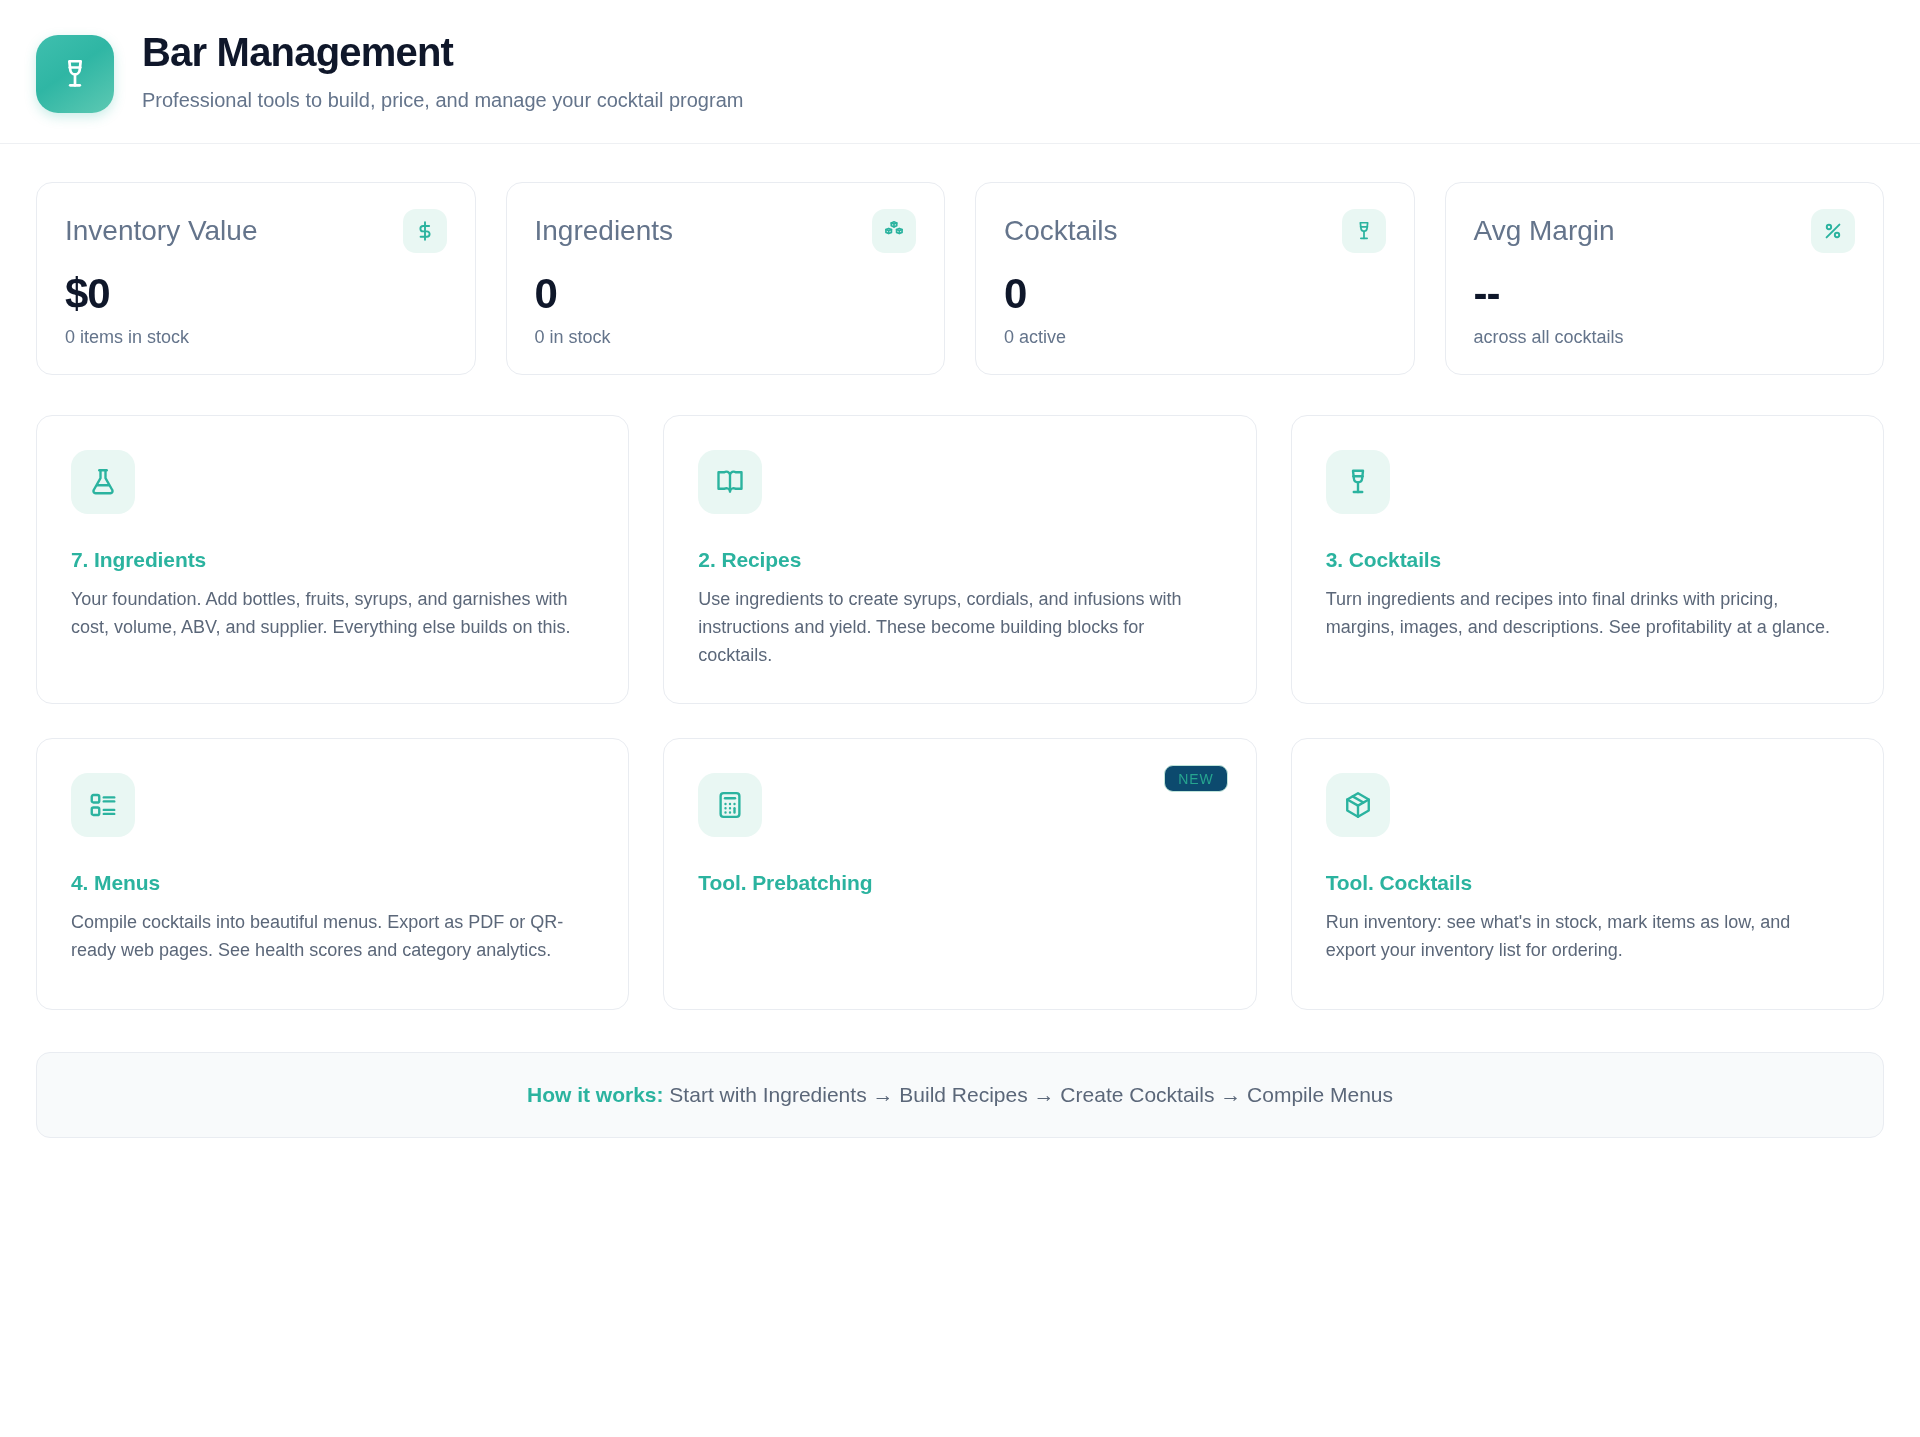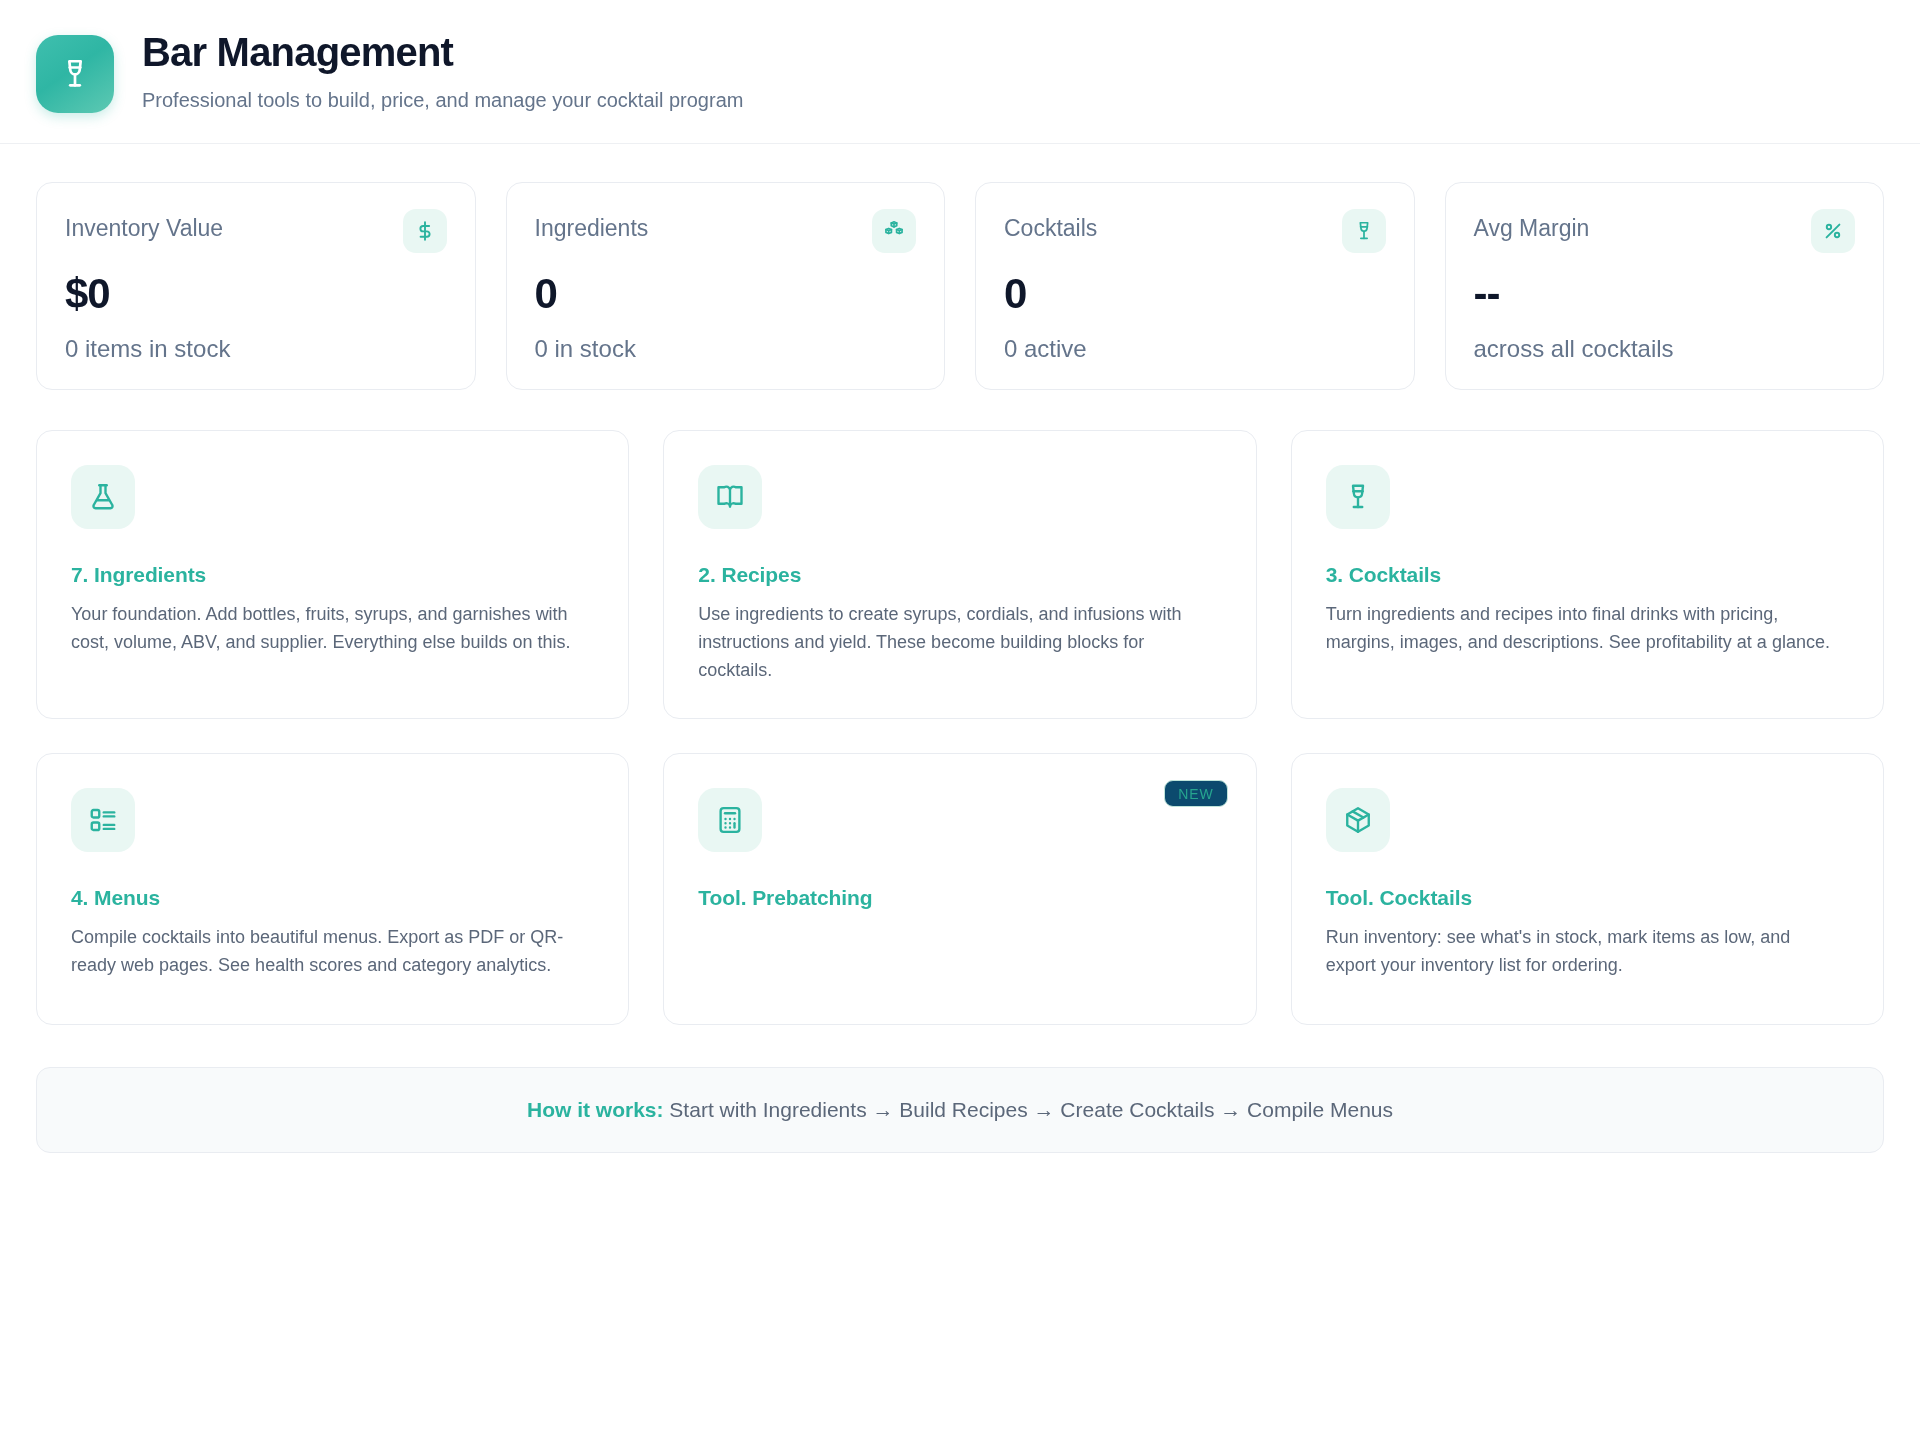--- a/index.html
+++ b/index.html
@@ -63,21 +63,21 @@
     border-radius: 16px;
     padding: 26px 28px 26px 28px;
     min-height: 178px;
   }
   .stat-top {
     display: flex;
     align-items: flex-start;
     justify-content: space-between;
   }
   .stat-label {
-    font-size: 23px;
+    font-size: 28px;
     color: #64748b;
     font-weight: 400;
     padding-top: 6px;
   }
   .stat-badge {
     width: 44px;
     height: 44px;
     flex: 0 0 44px;
     border-radius: 13px;
     background: #e9f7f3;
@@ -88,22 +88,22 @@
   .stat-badge svg { width: 22px; height: 22px; display: block; }
   .stat-value {
     margin-top: 20px;
     font-size: 42px;
     font-weight: 700;
     color: #0f172a;
     letter-spacing: -1px;
     line-height: 1;
   }
   .stat-sub {
-    margin-top: 20px;
-    font-size: 24px;
+    margin-top: 12px;
+    font-size: 18px;
     color: #64748b;
   }
 
   
   .features-grid {
     margin-top: 40px;
     display: grid;
     grid-template-columns: repeat(3, 1fr);
     gap: 34px 34px;
   }

